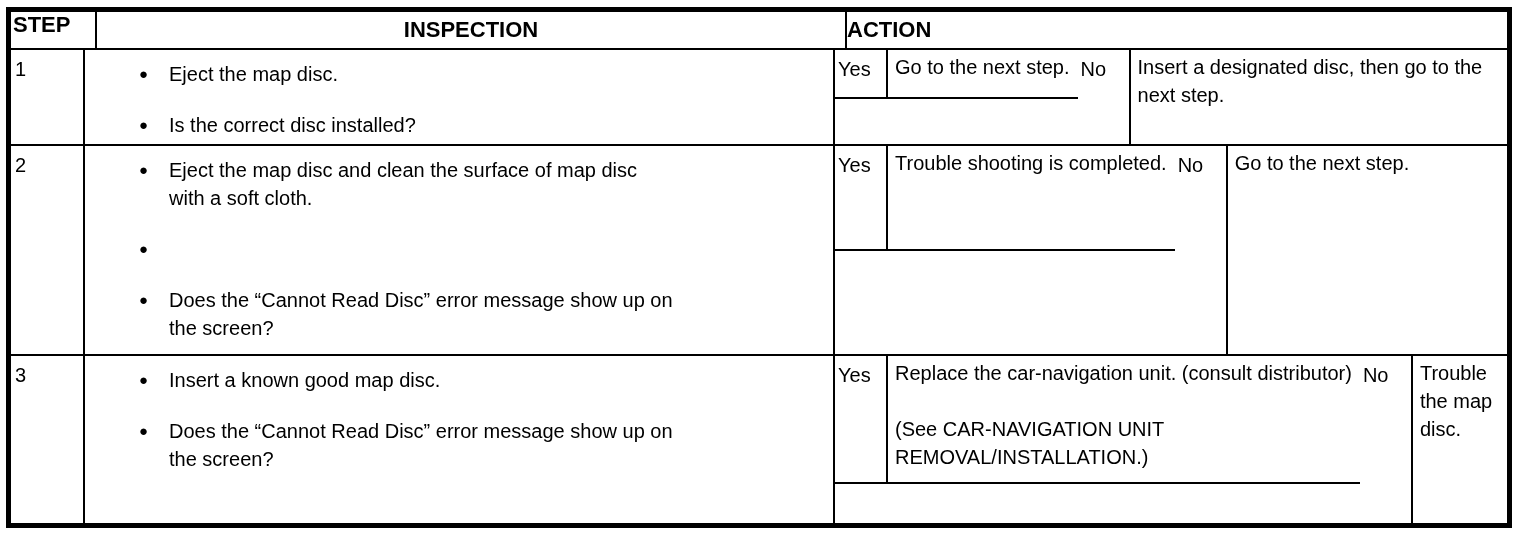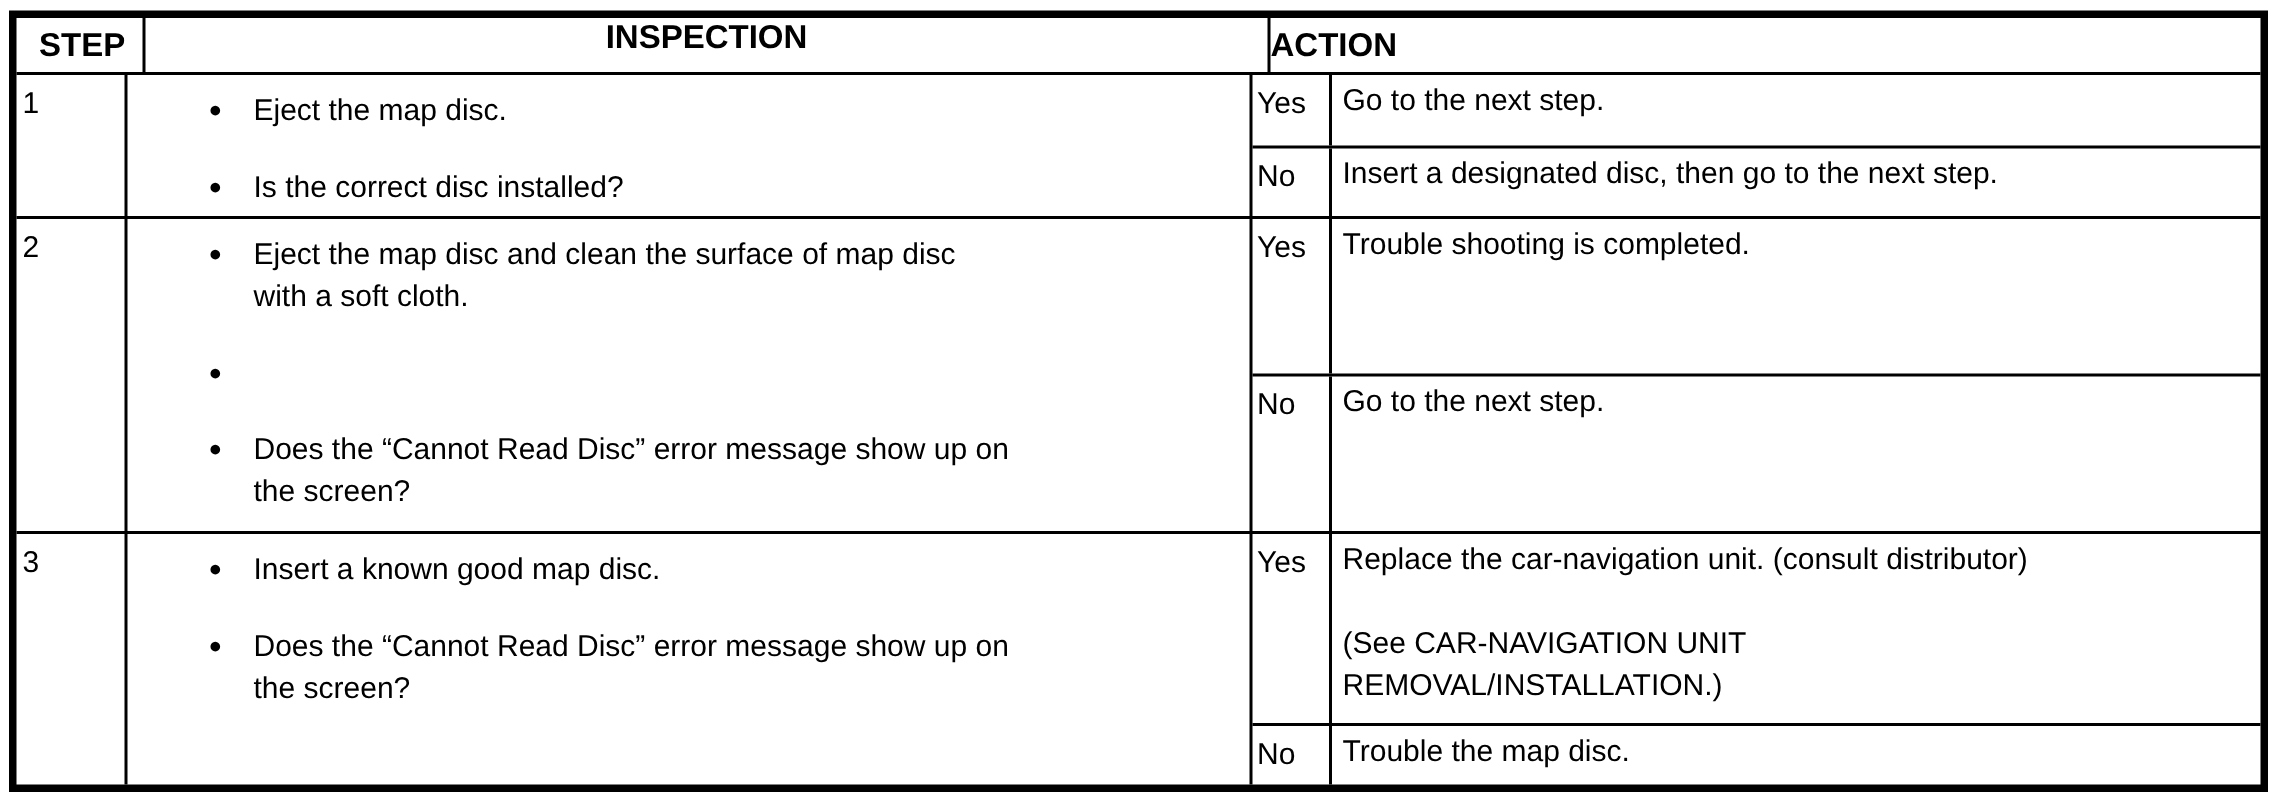--- a/index.html
+++ b/index.html
@@ -36,30 +36,30 @@
     border-bottom: 2px solid #000000;
     font-weight: bold;
     font-size: 22px;
     flex: none;
   }
   .hdr-step {
     width: 86px;
     box-sizing: border-box;
     border-right: 2px solid #000000;
     display: flex;
-    align-items: center;
-    padding-left: 15px;
+    align-items: flex-start;
+    padding-left: 2px;
     flex: none;
   }
   .hdr-inspection {
     width: 750px;
     box-sizing: border-box;
     border-right: 2px solid #000000;
     display: flex;
-    align-items: flex-start;
+    align-items: center;
     justify-content: center;
     flex: none;
   }
   .hdr-action {
     flex: 1;
     display: flex;
     align-items: center;
     justify-content: flex-start;
   }
   
@@ -109,21 +109,21 @@
     line-height: 28px;
   }
   .li-text {
     flex: 1;
     white-space: pre-line;
   }
   
   .cell-actions {
     flex: 1;
     display: flex;
-    flex-direction: column;
+    flex-direction: row;
   }
   .branch {
     display: flex;
     box-sizing: border-box;
     flex: none;
   }
   .branch.yes {
     border-bottom: 2px solid #000000;
   }
   .branch.no {

